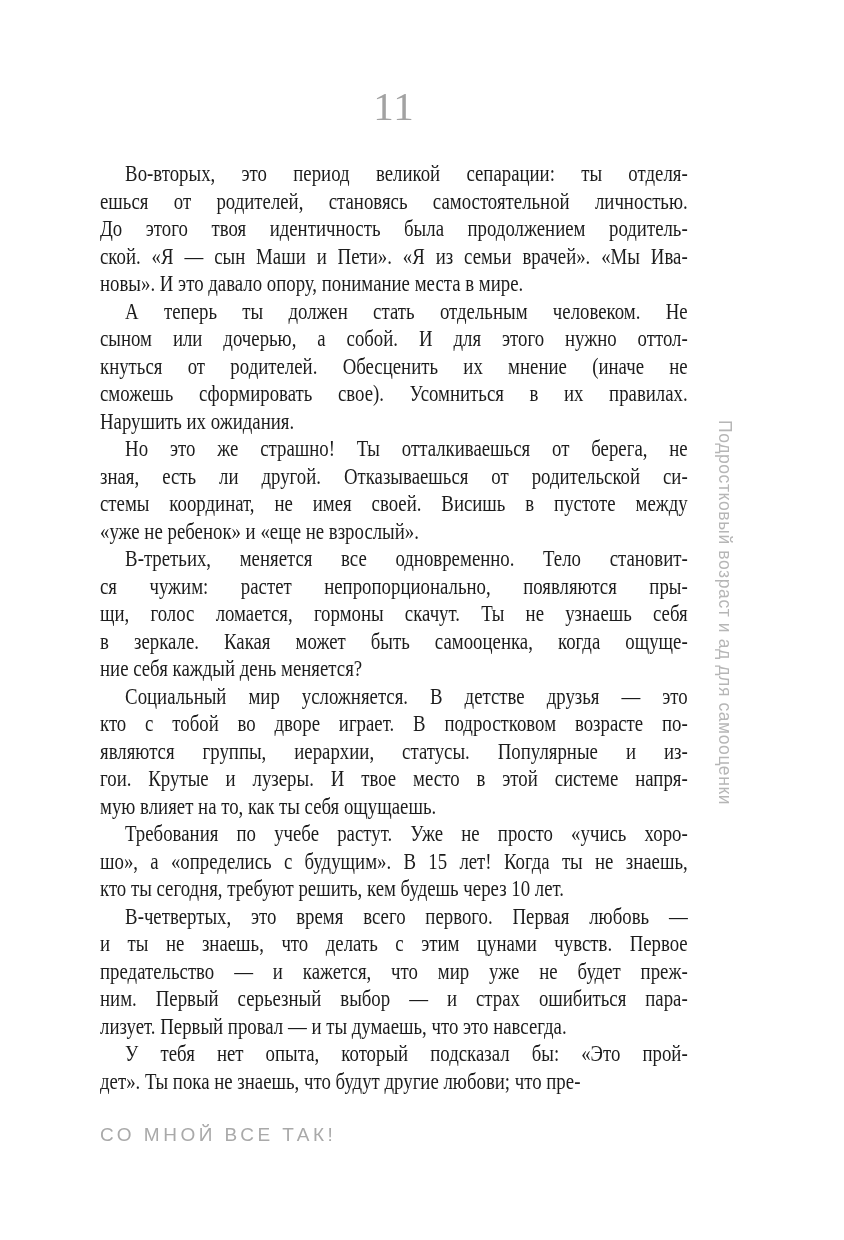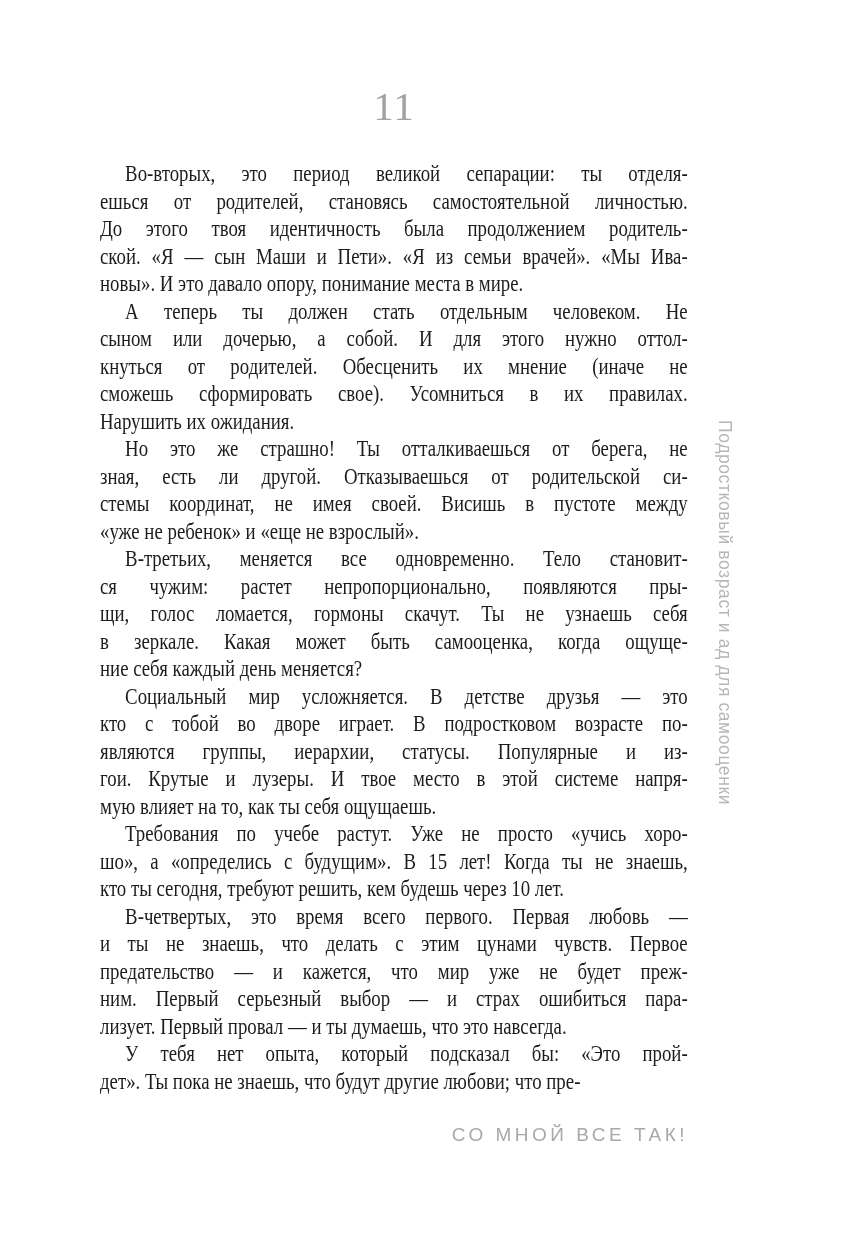--- a/index.html
+++ b/index.html
@@ -61,21 +61,21 @@
     font-weight: 300;
     letter-spacing: 0.6px;
     color: #b6b6b6;
   }
   
   .running-footer {
     position: absolute;
     top: 1124px;
     left: 100px;
     width: 588px;
-    text-align: right;
+    text-align: left;
     font-family: "Liberation Sans", sans-serif;
     font-size: 19px;
     font-weight: 300;
     letter-spacing: 3.5px;
     color: #a9a9a9;
   }
 </style>
 </head>
 <body>
 

